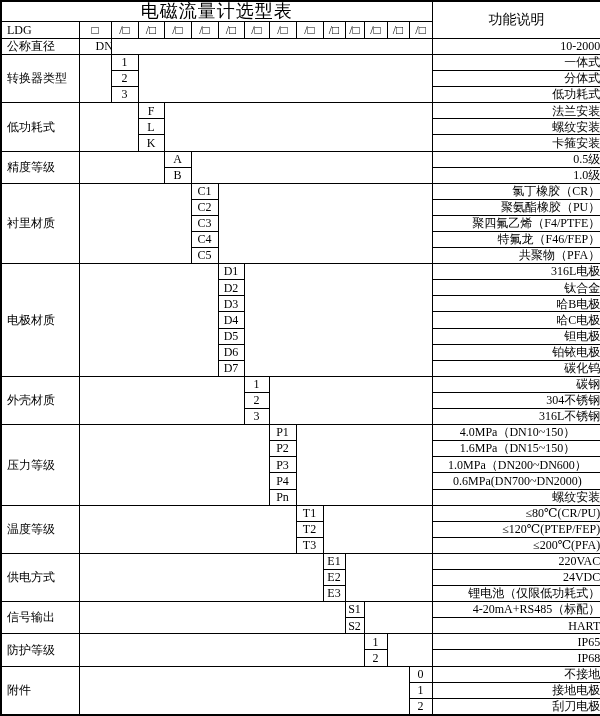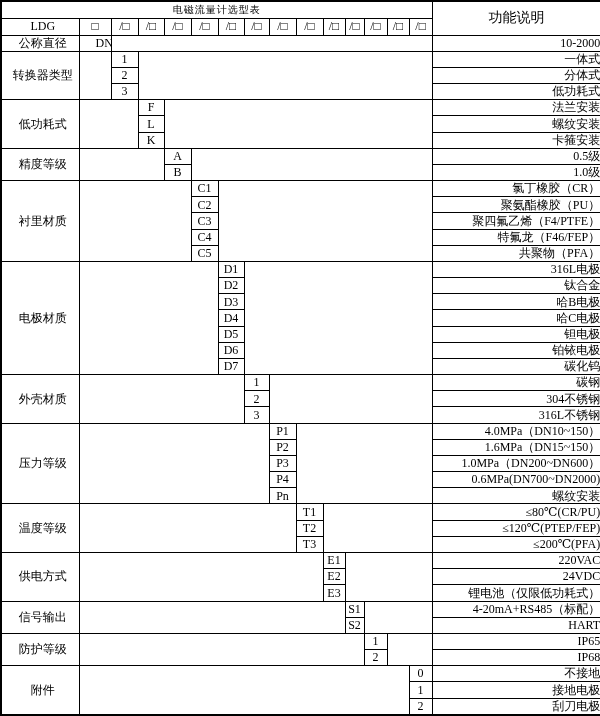--- a/index.html
+++ b/index.html
@@ -1,27 +1,27 @@
 <!DOCTYPE html>
 <html><head>
 <meta charset="utf-8">
 <style>
   html,body{margin:0;padding:0;background:#fff;}
   table{border-collapse:collapse;table-layout:fixed;width:600px;height:716px;
         border:2px solid #000;font-family:"Liberation Serif","DejaVu Serif","DejaVu Sans",serif;color:#000;}
   td{border:1px solid #000;padding:0;font-size:12px;line-height:1.05;overflow:hidden;
      white-space:nowrap;text-align:center;vertical-align:middle;}
   tr.hdr{height:17px;}
-  td.title{font-size:10px;letter-spacing:1px;}
+  td.title{font-size:18px;letter-spacing:1px;}
   td.funhdr{font-size:14px;}
-  td.lbl{text-align:center;padding-left:5px;}
+  td.lbl{text-align:left;padding-left:5px;}
   td.code{text-align:center;}
   td.al{text-align:left;padding-left:16px;}
   td.desc{text-align:right;}
-  td.dl{text-align:right;padding-left:2px;}
+  td.dl{text-align:center;padding-left:2px;}
   td.blank{border:1px solid #000;}
 </style>
 </head>
 <body>
 
 <table>
   <colgroup>
     <col style="width:78px">
       <col style="width:32px">
     <col style="width:27px">

